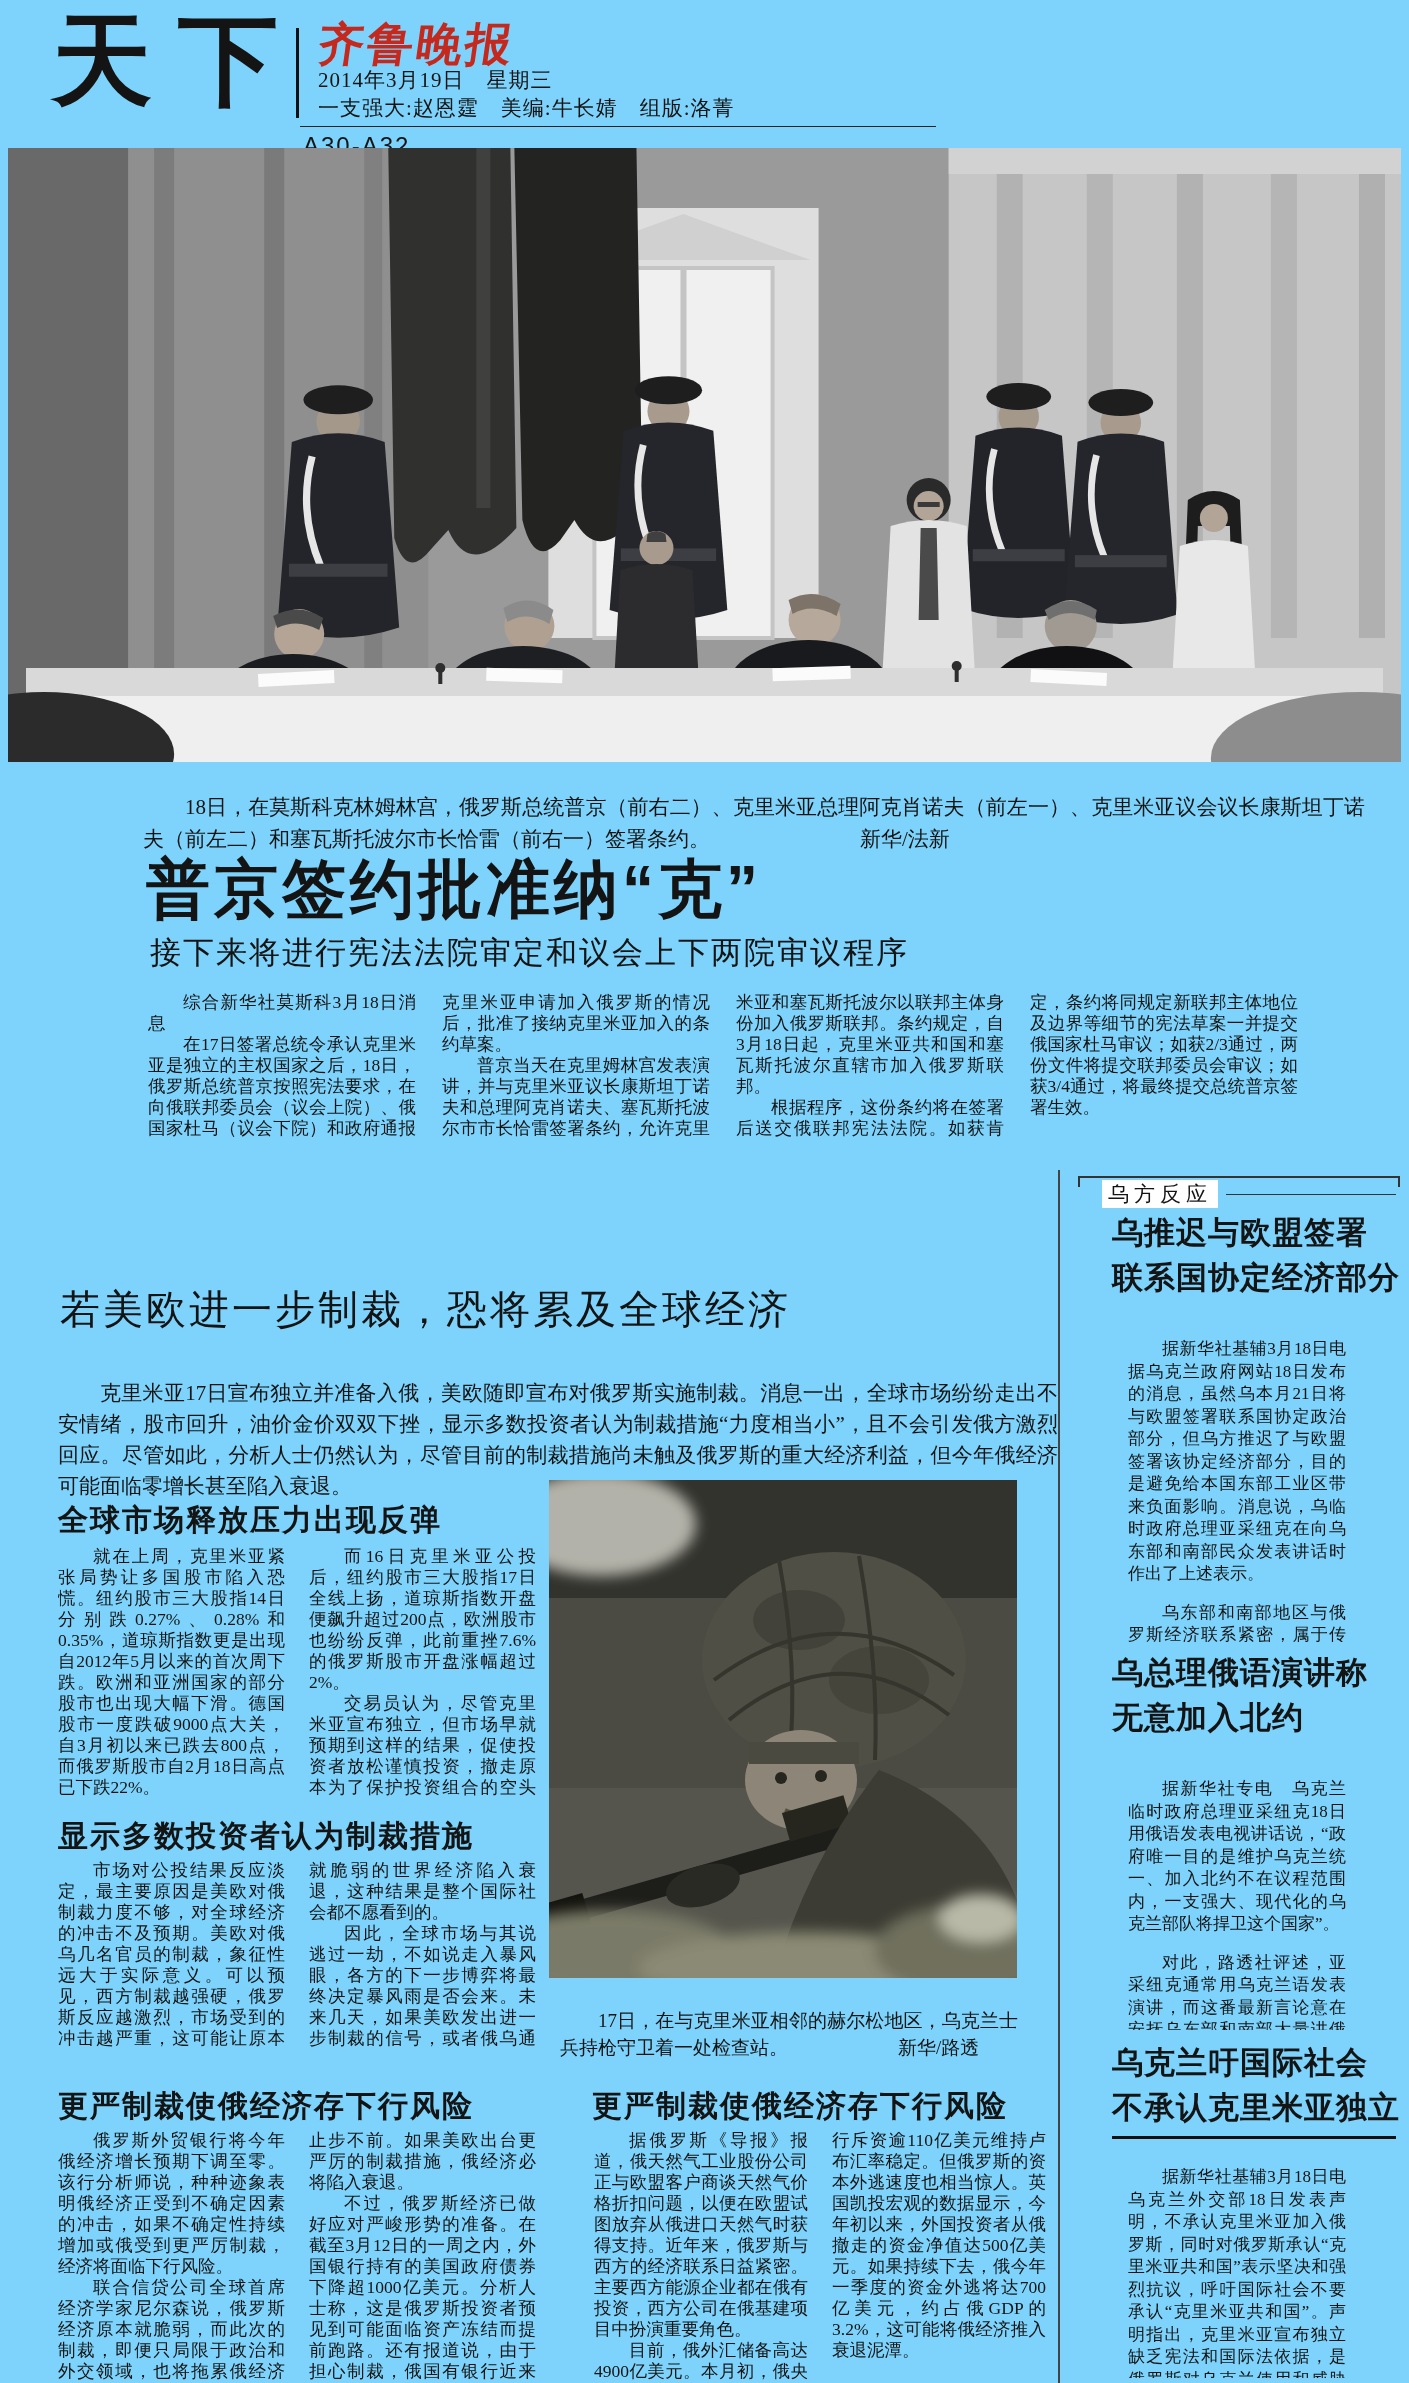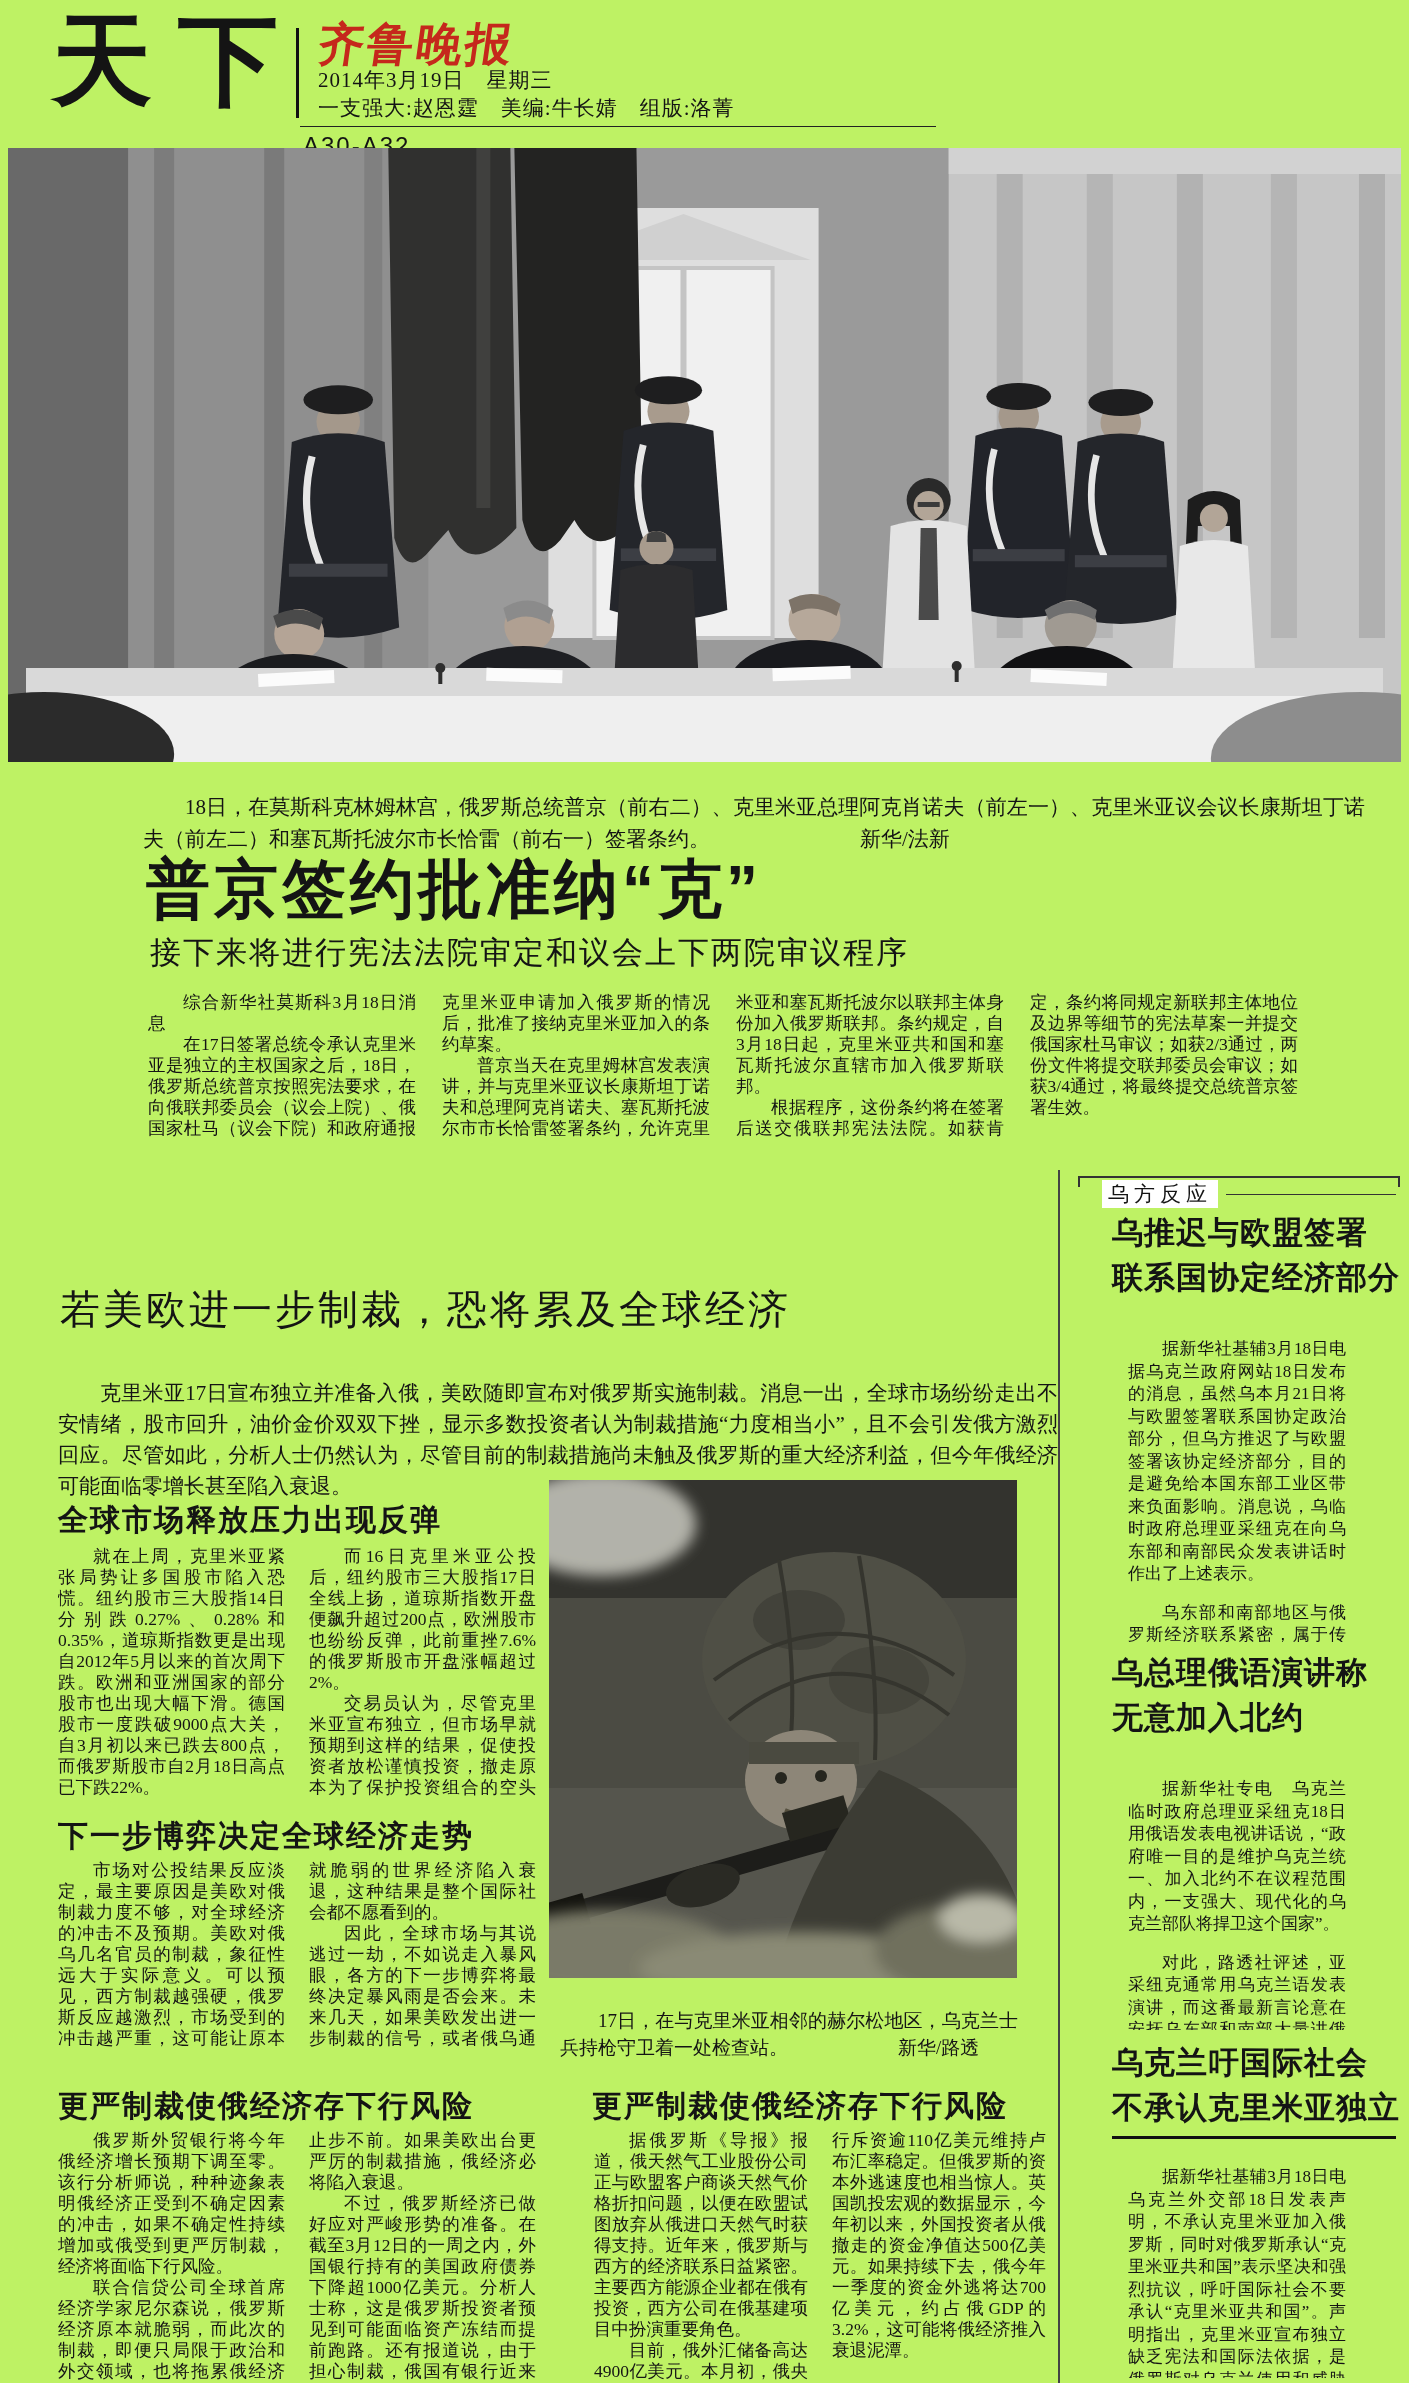--- a/index.html
+++ b/index.html
@@ -1,16 +1,16 @@
 <!DOCTYPE html>
 <html><head>
 <meta charset="utf-8">
 <style>
   html,body{margin:0;padding:0;background:#e8e8e8;}
-  #page{position:relative;width:1409px;height:2383px;background:#bef264;overflow:hidden;
+  #page{position:relative;width:1409px;height:2383px;background:#7dd3fc;overflow:hidden;
         font-family:"Liberation Serif","DejaVu Serif",serif;color:#141414;}
   .abs{position:absolute;}
   .sans{font-family:"Liberation Sans","DejaVu Sans",sans-serif;}
 
   
   .section-title{left:52px;top:8px;font-size:100px;font-weight:bold;letter-spacing:26px;line-height:1.05;}
   .mast-vrule{left:296px;top:28px;width:3px;height:90px;background:#111;}
   .paper-logo{left:314px;top:14px;font-size:46px;font-weight:bold;letter-spacing:3px;
               transform:skewX(-8deg);transform-origin:left bottom;}
   .date-line{left:318px;top:66px;font-size:21px;letter-spacing:1px;}
@@ -220,21 +220,21 @@
       <p>克里米亚17日宣布独立并准备入俄，美欧随即宣布对俄罗斯实施制裁。消息一出，全球市场纷纷走出不安情绪，股市回升，油价金价双双下挫，显示多数投资者认为制裁措施“力度相当小”，且不会引发俄方激烈回应。尽管如此，分析人士仍然认为，尽管目前的制裁措施尚未触及俄罗斯的重大经济利益，但今年俄经济可能面临零增长甚至陷入衰退。</p>
     </div>
 
   <div class="abs sec-heading s1-heading sans">全球市场释放压力出现反弹</div>
   <div class="abs s1-body bodytext">
       <p>就在上周，克里米亚紧张局势让多国股市陷入恐慌。纽约股市三大股指14日分别跌0.27%、0.28%和0.35%，道琼斯指数更是出现自2012年5月以来的首次周下跌。欧洲和亚洲国家的部分股市也出现大幅下滑。德国股市一度跌破9000点大关，自3月初以来已跌去800点，而俄罗斯股市自2月18日高点已下跌22%。</p>
       <p>而16日克里米亚公投后，纽约股市三大股指17日全线上扬，道琼斯指数开盘便飙升超过200点，欧洲股市也纷纷反弹，此前重挫7.6%的俄罗斯股市开盘涨幅超过2%。</p>
       <p>交易员认为，尽管克里米亚宣布独立，但市场早就预期到这样的结果，促使投资者放松谨慎投资，撤走原本为了保护投资组合的空头头寸，因此市场出现压力释放后的反弹。</p>
     </div>
 
-  <div class="abs sec-heading s2-heading sans">下一步博弈决定全球经济走势</div>
+  <div class="abs sec-heading s2-heading sans">显示多数投资者认为制裁措施</div>
   <div class="abs s2-body bodytext">
       <p>市场对公投结果反应淡定，最主要原因是美欧对俄制裁力度不够，对全球经济的冲击不及预期。美欧对俄乌几名官员的制裁，象征性远大于实际意义。可以预见，西方制裁越强硬，俄罗斯反应越激烈，市场受到的冲击越严重，这可能让原本就脆弱的世界经济陷入衰退，这种结果是整个国际社会都不愿看到的。</p>
       <p>因此，全球市场与其说逃过一劫，不如说走入暴风眼，各方的下一步博弈将最终决定暴风雨是否会来。未来几天，如果美欧发出进一步制裁的信号，或者俄乌通过外交途径无法解决克里米亚危机，都会让投资者再次惴惴不安。</p>
     </div>
 
   <div class="abs sec-heading s3-heading sans">更严制裁使俄经济存下行风险</div>
   <div class="abs s3-body bodytext">
       <p>俄罗斯外贸银行将今年俄经济增长预期下调至零。该行分析师说，种种迹象表明俄经济正受到不确定因素的冲击，如果不确定性持续增加或俄受到更严厉制裁，经济将面临下行风险。</p>
       <p>联合信贷公司全球首席经济学家尼尔森说，俄罗斯经济原本就脆弱，而此次的制裁，即便只局限于政治和外交领域，也将拖累俄经济止步不前。如果美欧出台更严厉的制裁措施，俄经济必将陷入衰退。</p>
       <p>不过，俄罗斯经济已做好应对严峻形势的准备。在截至3月12日的一周之内，外国银行持有的美国政府债券下降超1000亿美元。分析人士称，这是俄罗斯投资者预见到可能面临资产冻结而提前跑路。还有报道说，由于担心制裁，俄国有银行近来一直在转移存储在西方银行的资金。</p>

